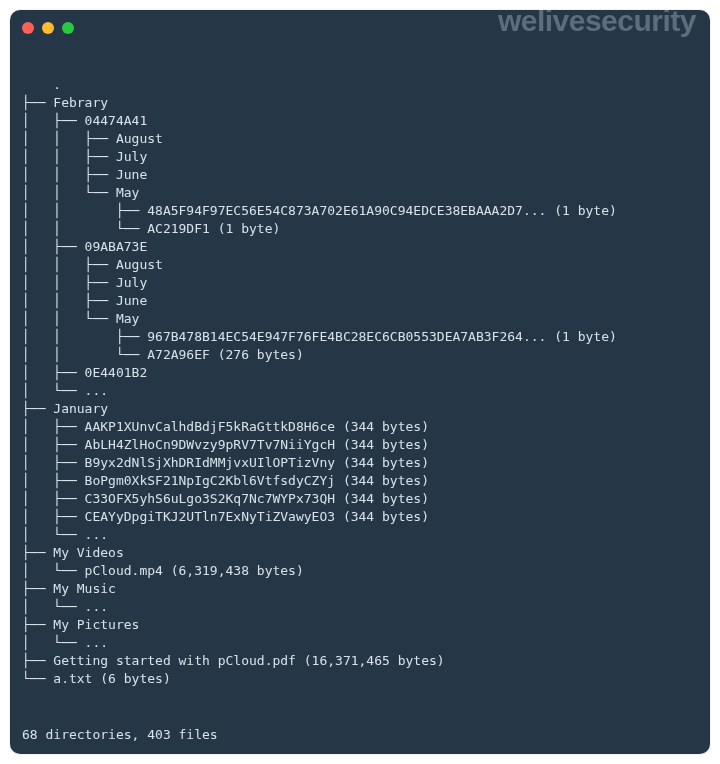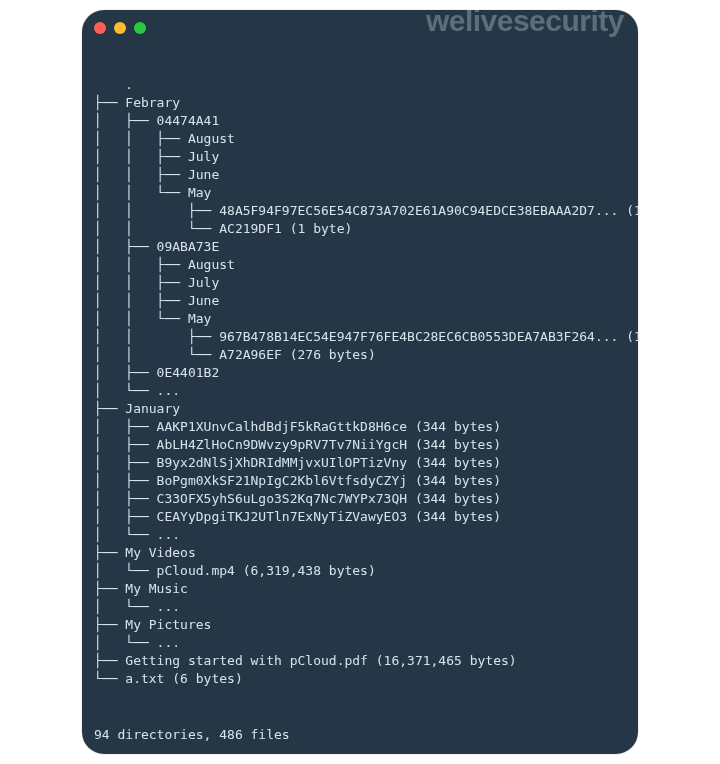--- a/index.html
+++ b/index.html
@@ -1,25 +1,25 @@
 <!DOCTYPE html>
 <html><head>
 <meta charset="utf-8">
 <style>
   html, body {
     margin: 0;
     padding: 0;
     background: #fff;
   }
   .window {
-    width: 556px;
+    width: 700px;
     height: 744px;
     margin: 10px auto;
     background: #253746;
-    border-radius: 22px;
+    border-radius: 10px;
     box-shadow: 0 0 0 1px rgba(0,0,0,0.05);
     position: relative;
     font-family: "Menlo", "Consolas", "DejaVu Sans Mono", monospace;
     font-size: 13px;
     line-height: 18px;
     color: #d7e2ea;
     overflow: hidden;
   }
   .titlebar {
     height: 36px;
@@ -101,15 +101,15 @@
 │   └── ...
 ├── My Videos
 │   └── pCloud.mp4 (6,319,438 bytes)
 ├── My Music
 │   └── ...
 ├── My Pictures
 │   └── ...
 ├── Getting started with pCloud.pdf (16,371,465 bytes)
 └── a.txt (6 bytes)
 </span>
-    <div class="summary">94 directories, 486 files</div>
+    <div class="summary">68 directories, 403 files</div>
   </div>
 </div>
 
 </body></html>

